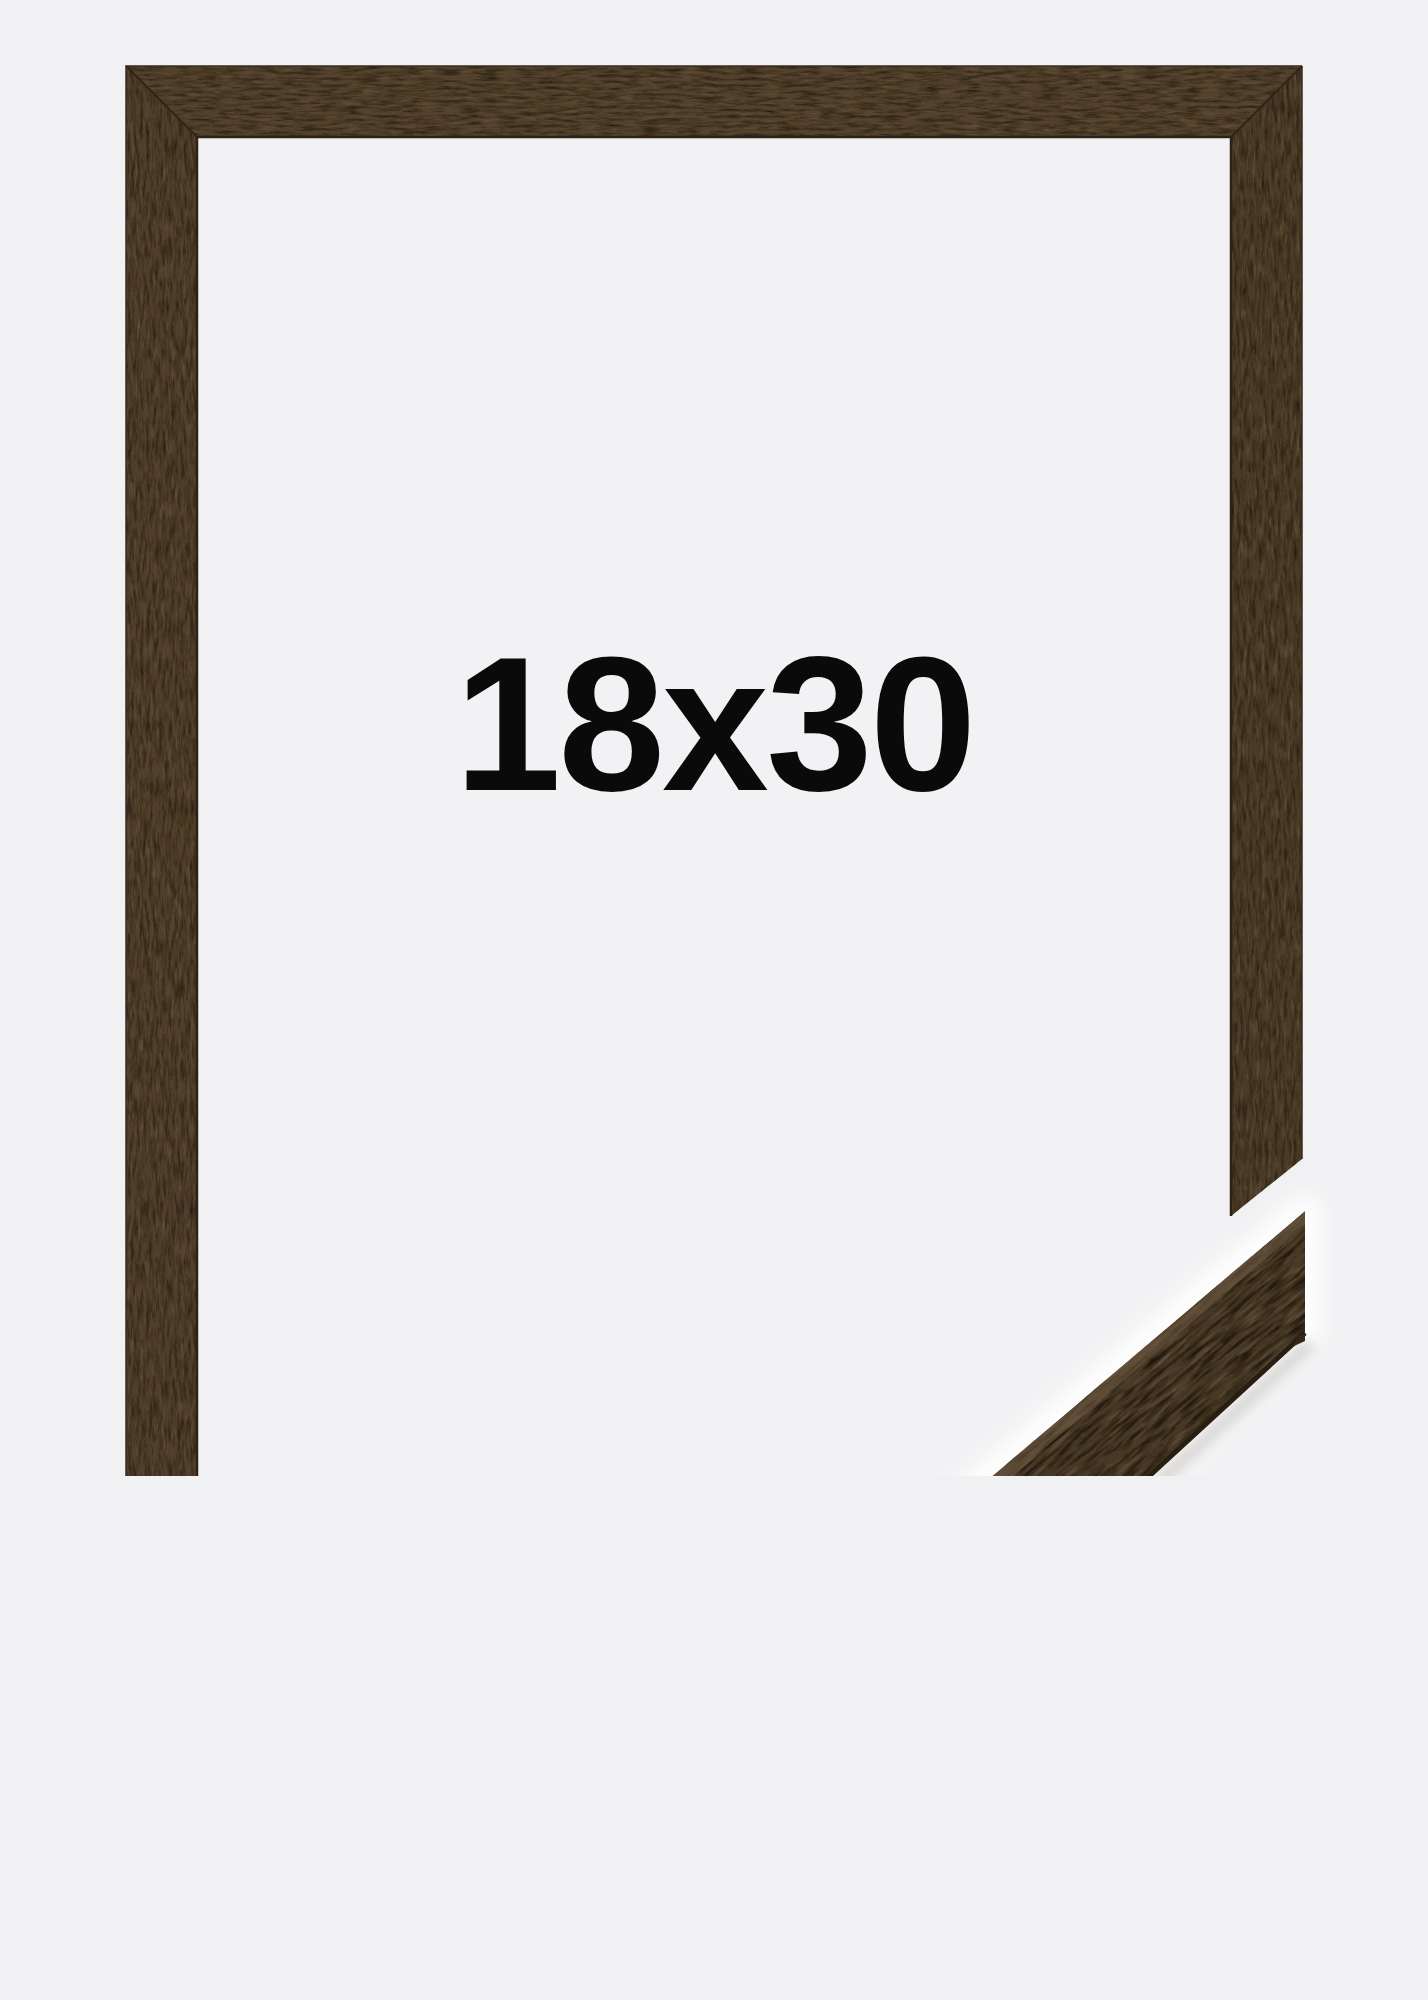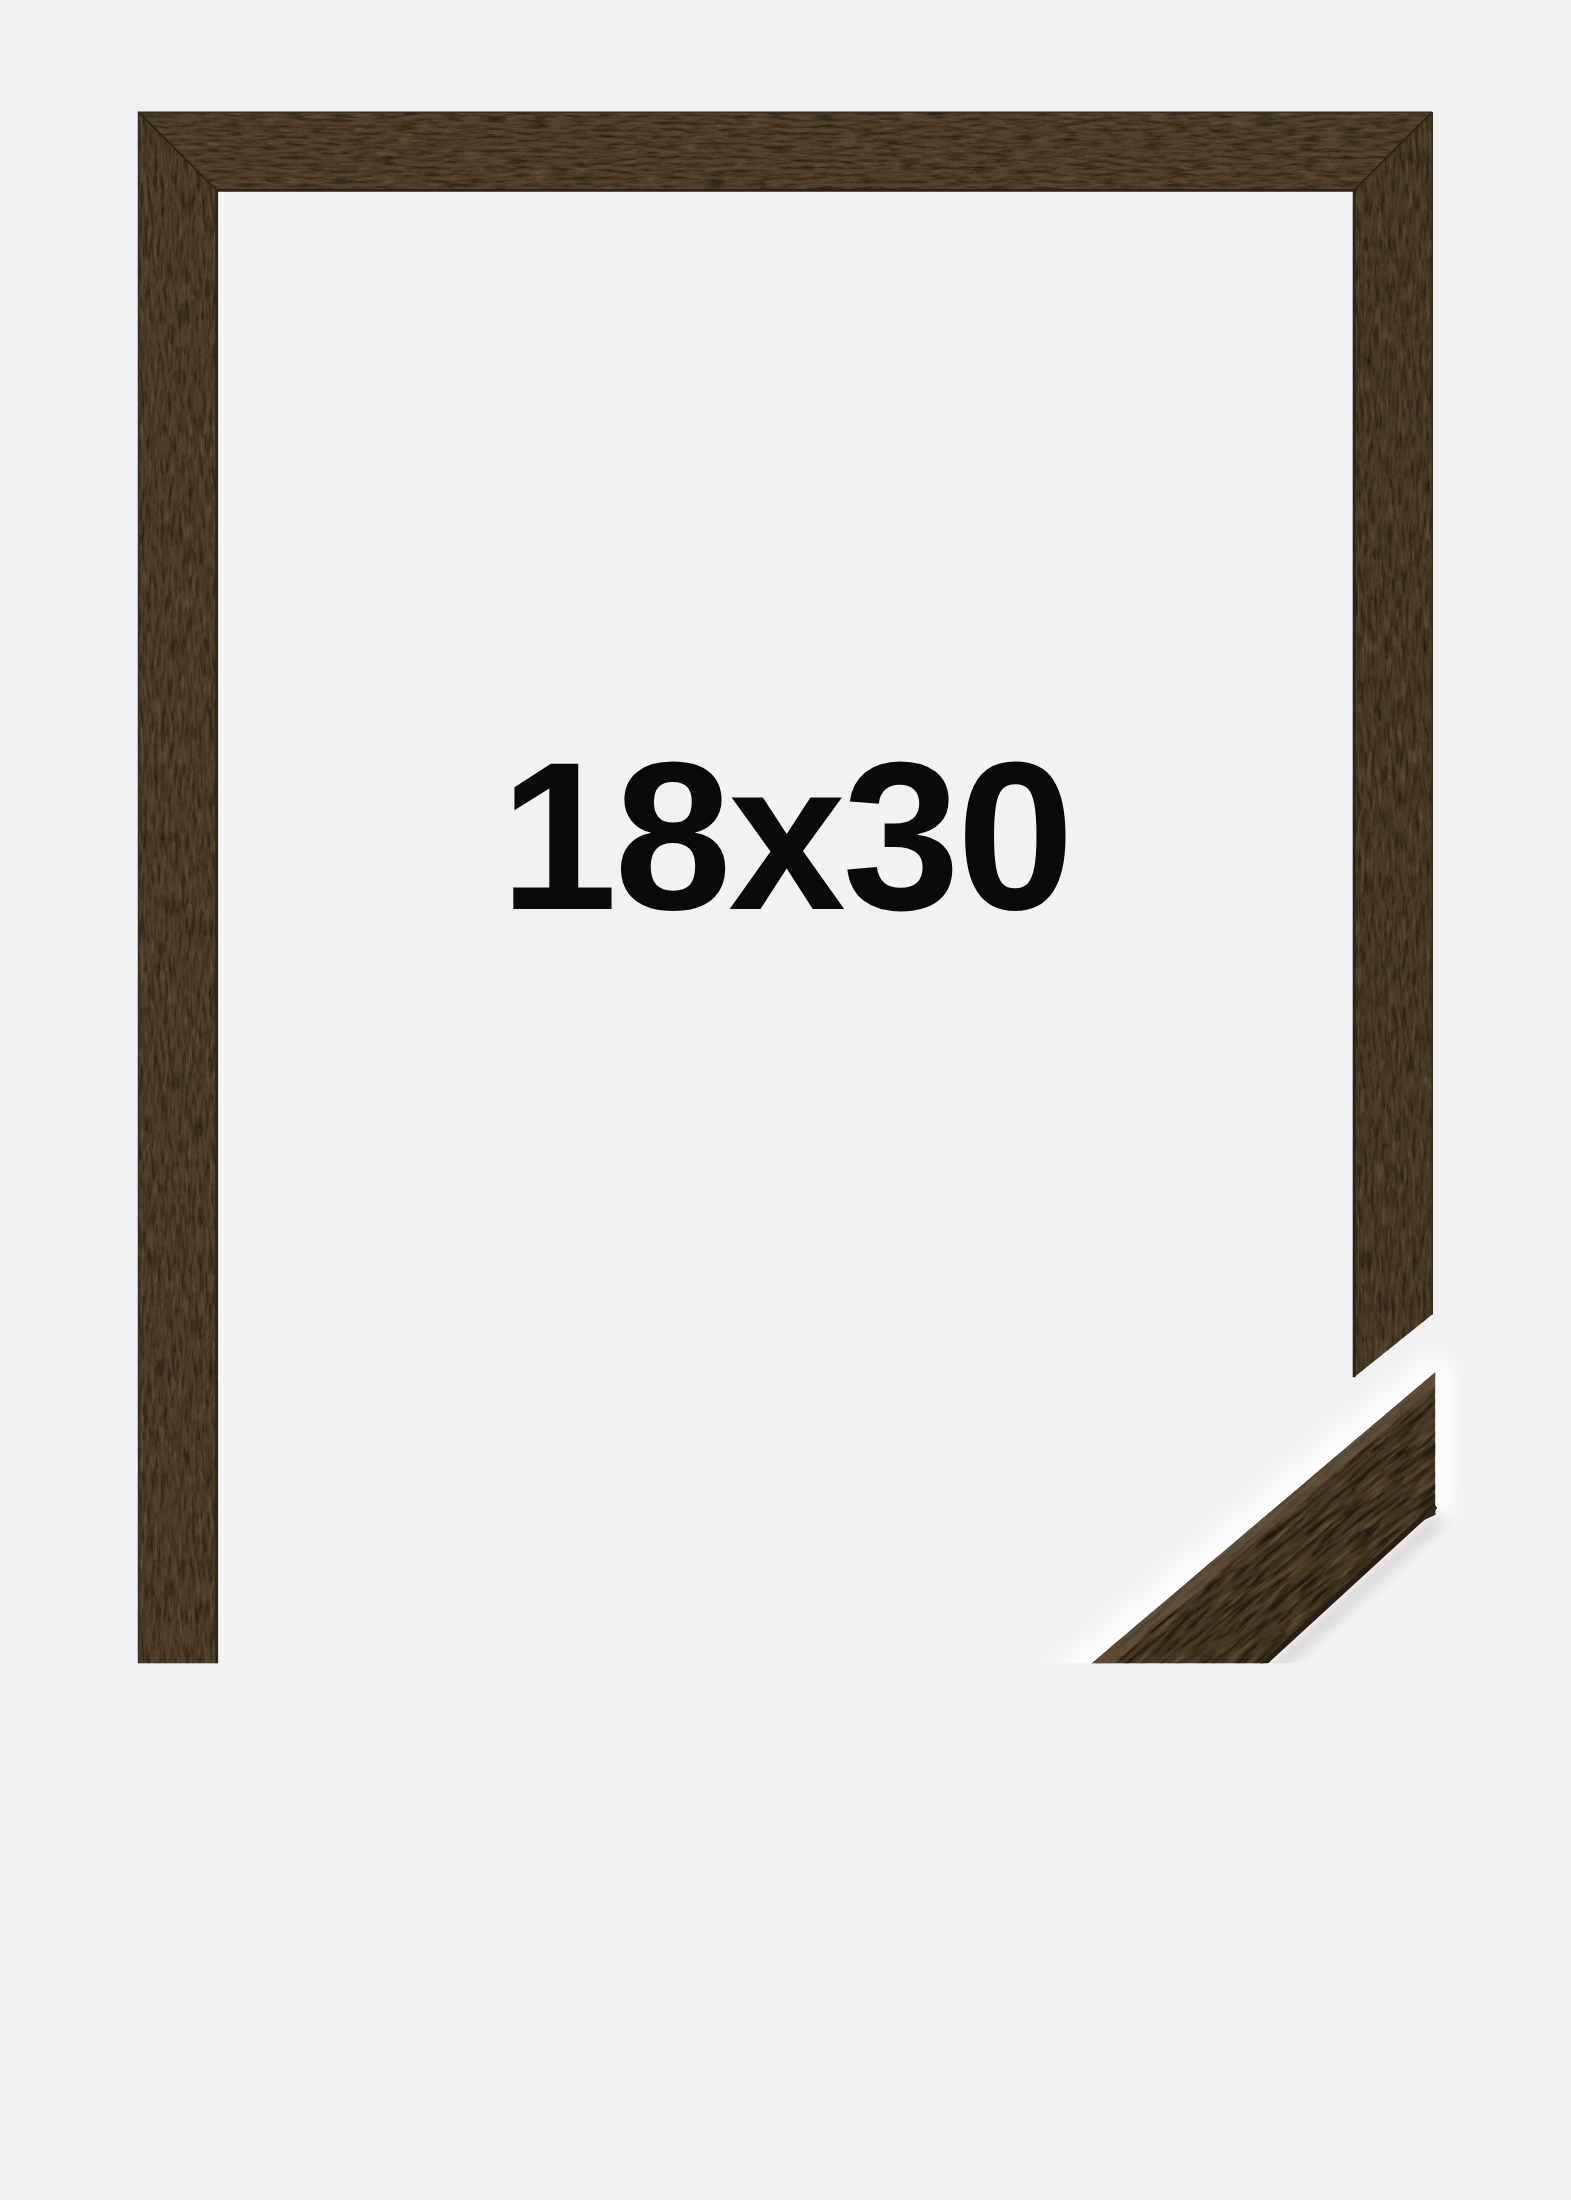--- a/index.html
+++ b/index.html
@@ -1,16 +1,16 @@
 <!DOCTYPE html>
 <html><head>
 <meta charset="utf-8">
 <style>
   html,body{margin:0;padding:0;background:#f1f1f3;}
-  .stage{position:relative;width:1428px;height:1476px;overflow:hidden;font-family:"Liberation Sans", sans-serif;margin-top:36px;}
+  .stage{position:relative;width:1428px;height:1476px;overflow:hidden;font-family:"Liberation Sans", sans-serif;}
 </style>
 </head>
 <body>
 
 <div class="stage">
 <svg width="1428" height="2000" viewBox="0 0 1428 2000" xmlns="http://www.w3.org/2000/svg">
 <defs>
 
   <filter id="wgH" x="-2%" y="-10%" width="104%" height="120%">
     <feTurbulence type="fractalNoise" baseFrequency="0.050 0.32" numOctaves="4" seed="11" result="n1"></feTurbulence>

